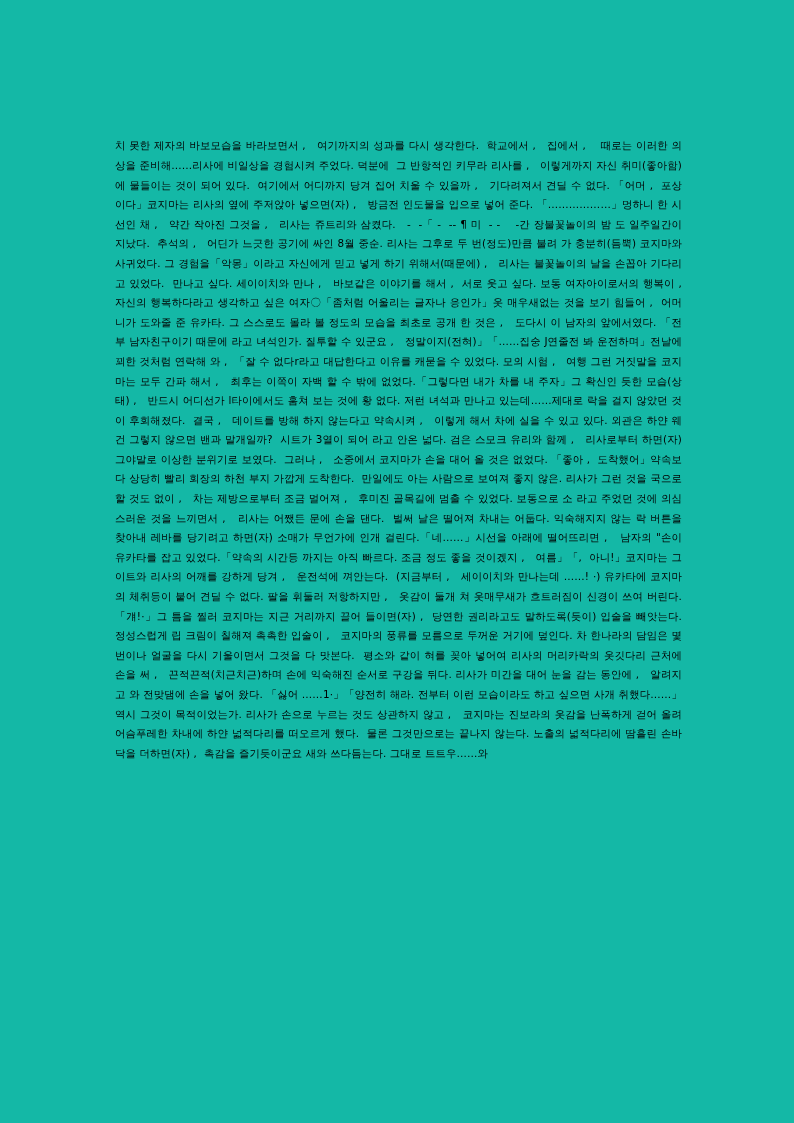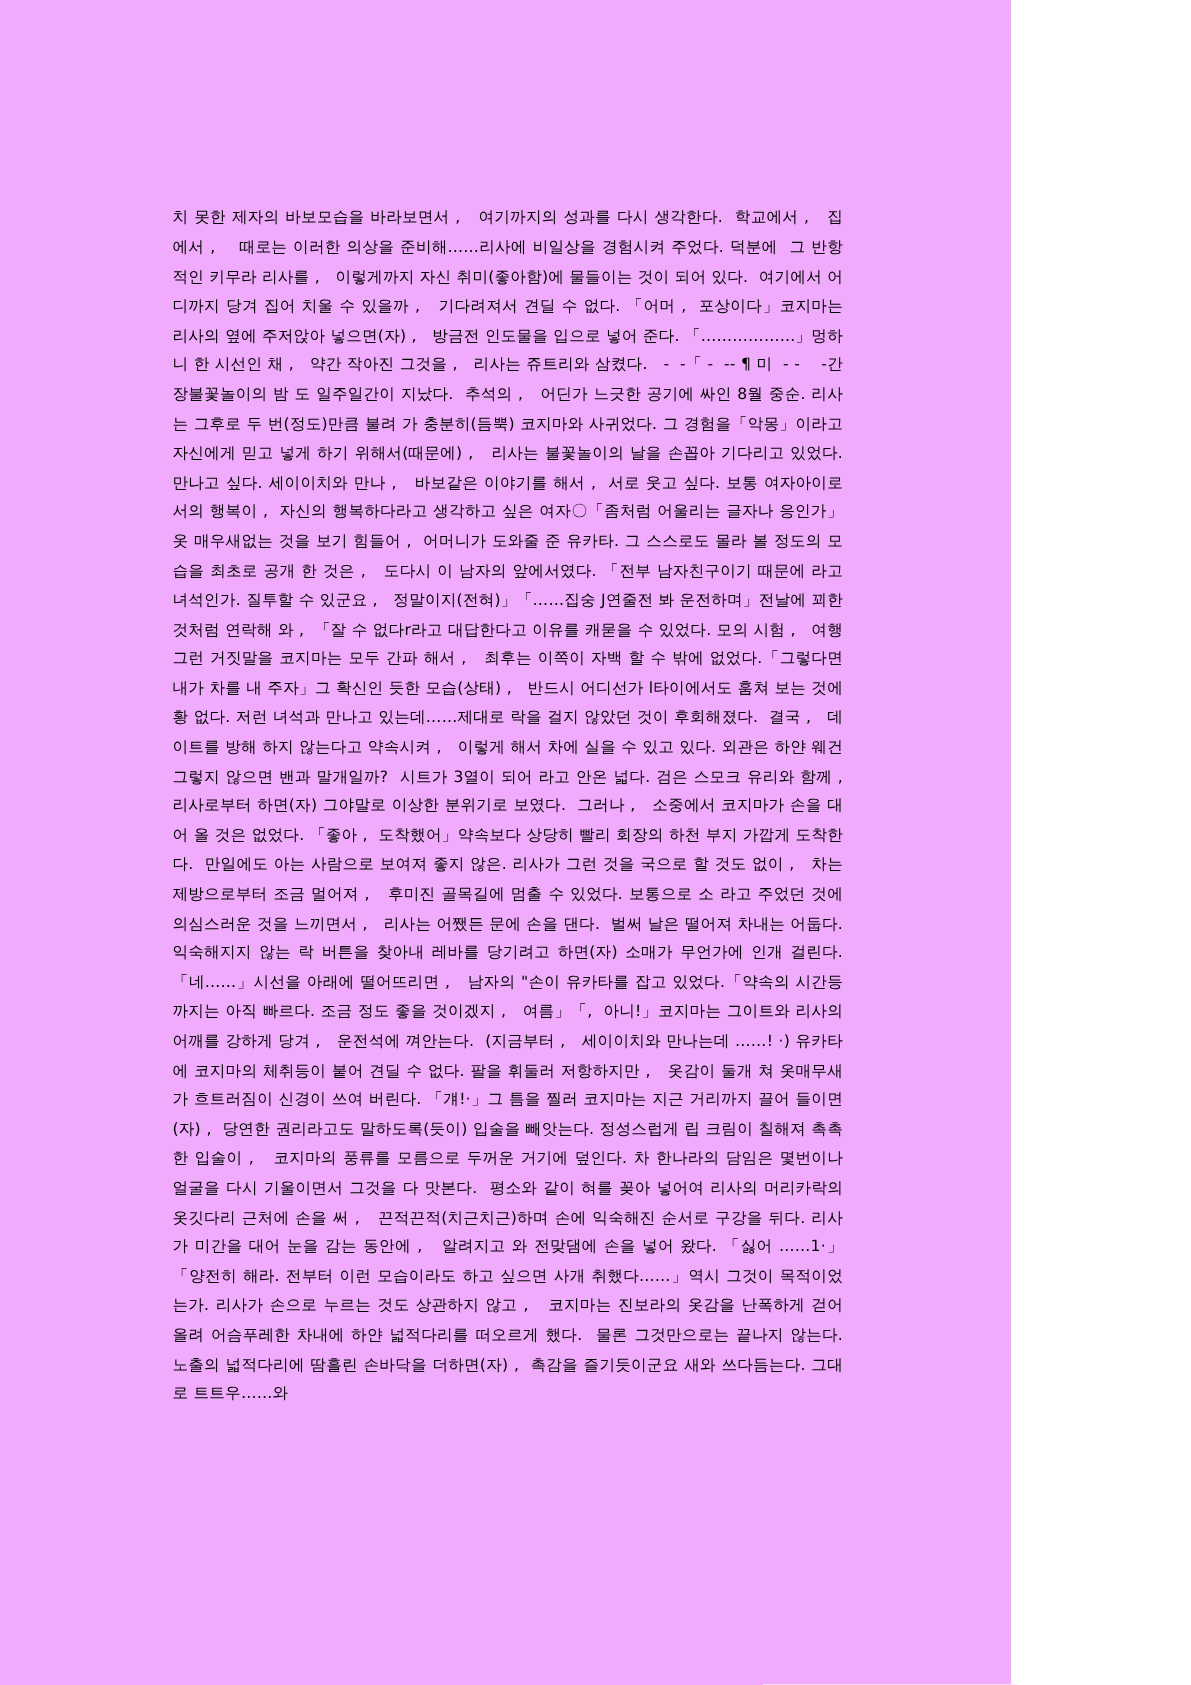--- a/index.html
+++ b/index.html
@@ -8,25 +8,25 @@
     background: #ffffff;
   }
   body {
     width: 794px;
     height: 1123px;
     font-family: "DejaVu Sans", "Liberation Sans", sans-serif;
     color: #000000;
   }
   .page {
     position: relative;
-    width: 674px;
+    width: 794px;
     height: 1123px;
     box-sizing: border-box;
     padding: 126px 112px 130px 115px;
-    background: #f0abfc;
+    background: #14b8a6;
   }
   .body-text {
     font-size: 10.4px;
     line-height: 19.6px;
     text-align: justify;
     text-justify: inter-character;
     word-break: break-all;
     letter-spacing: 0.15px;
     white-space: pre-wrap;
   }

